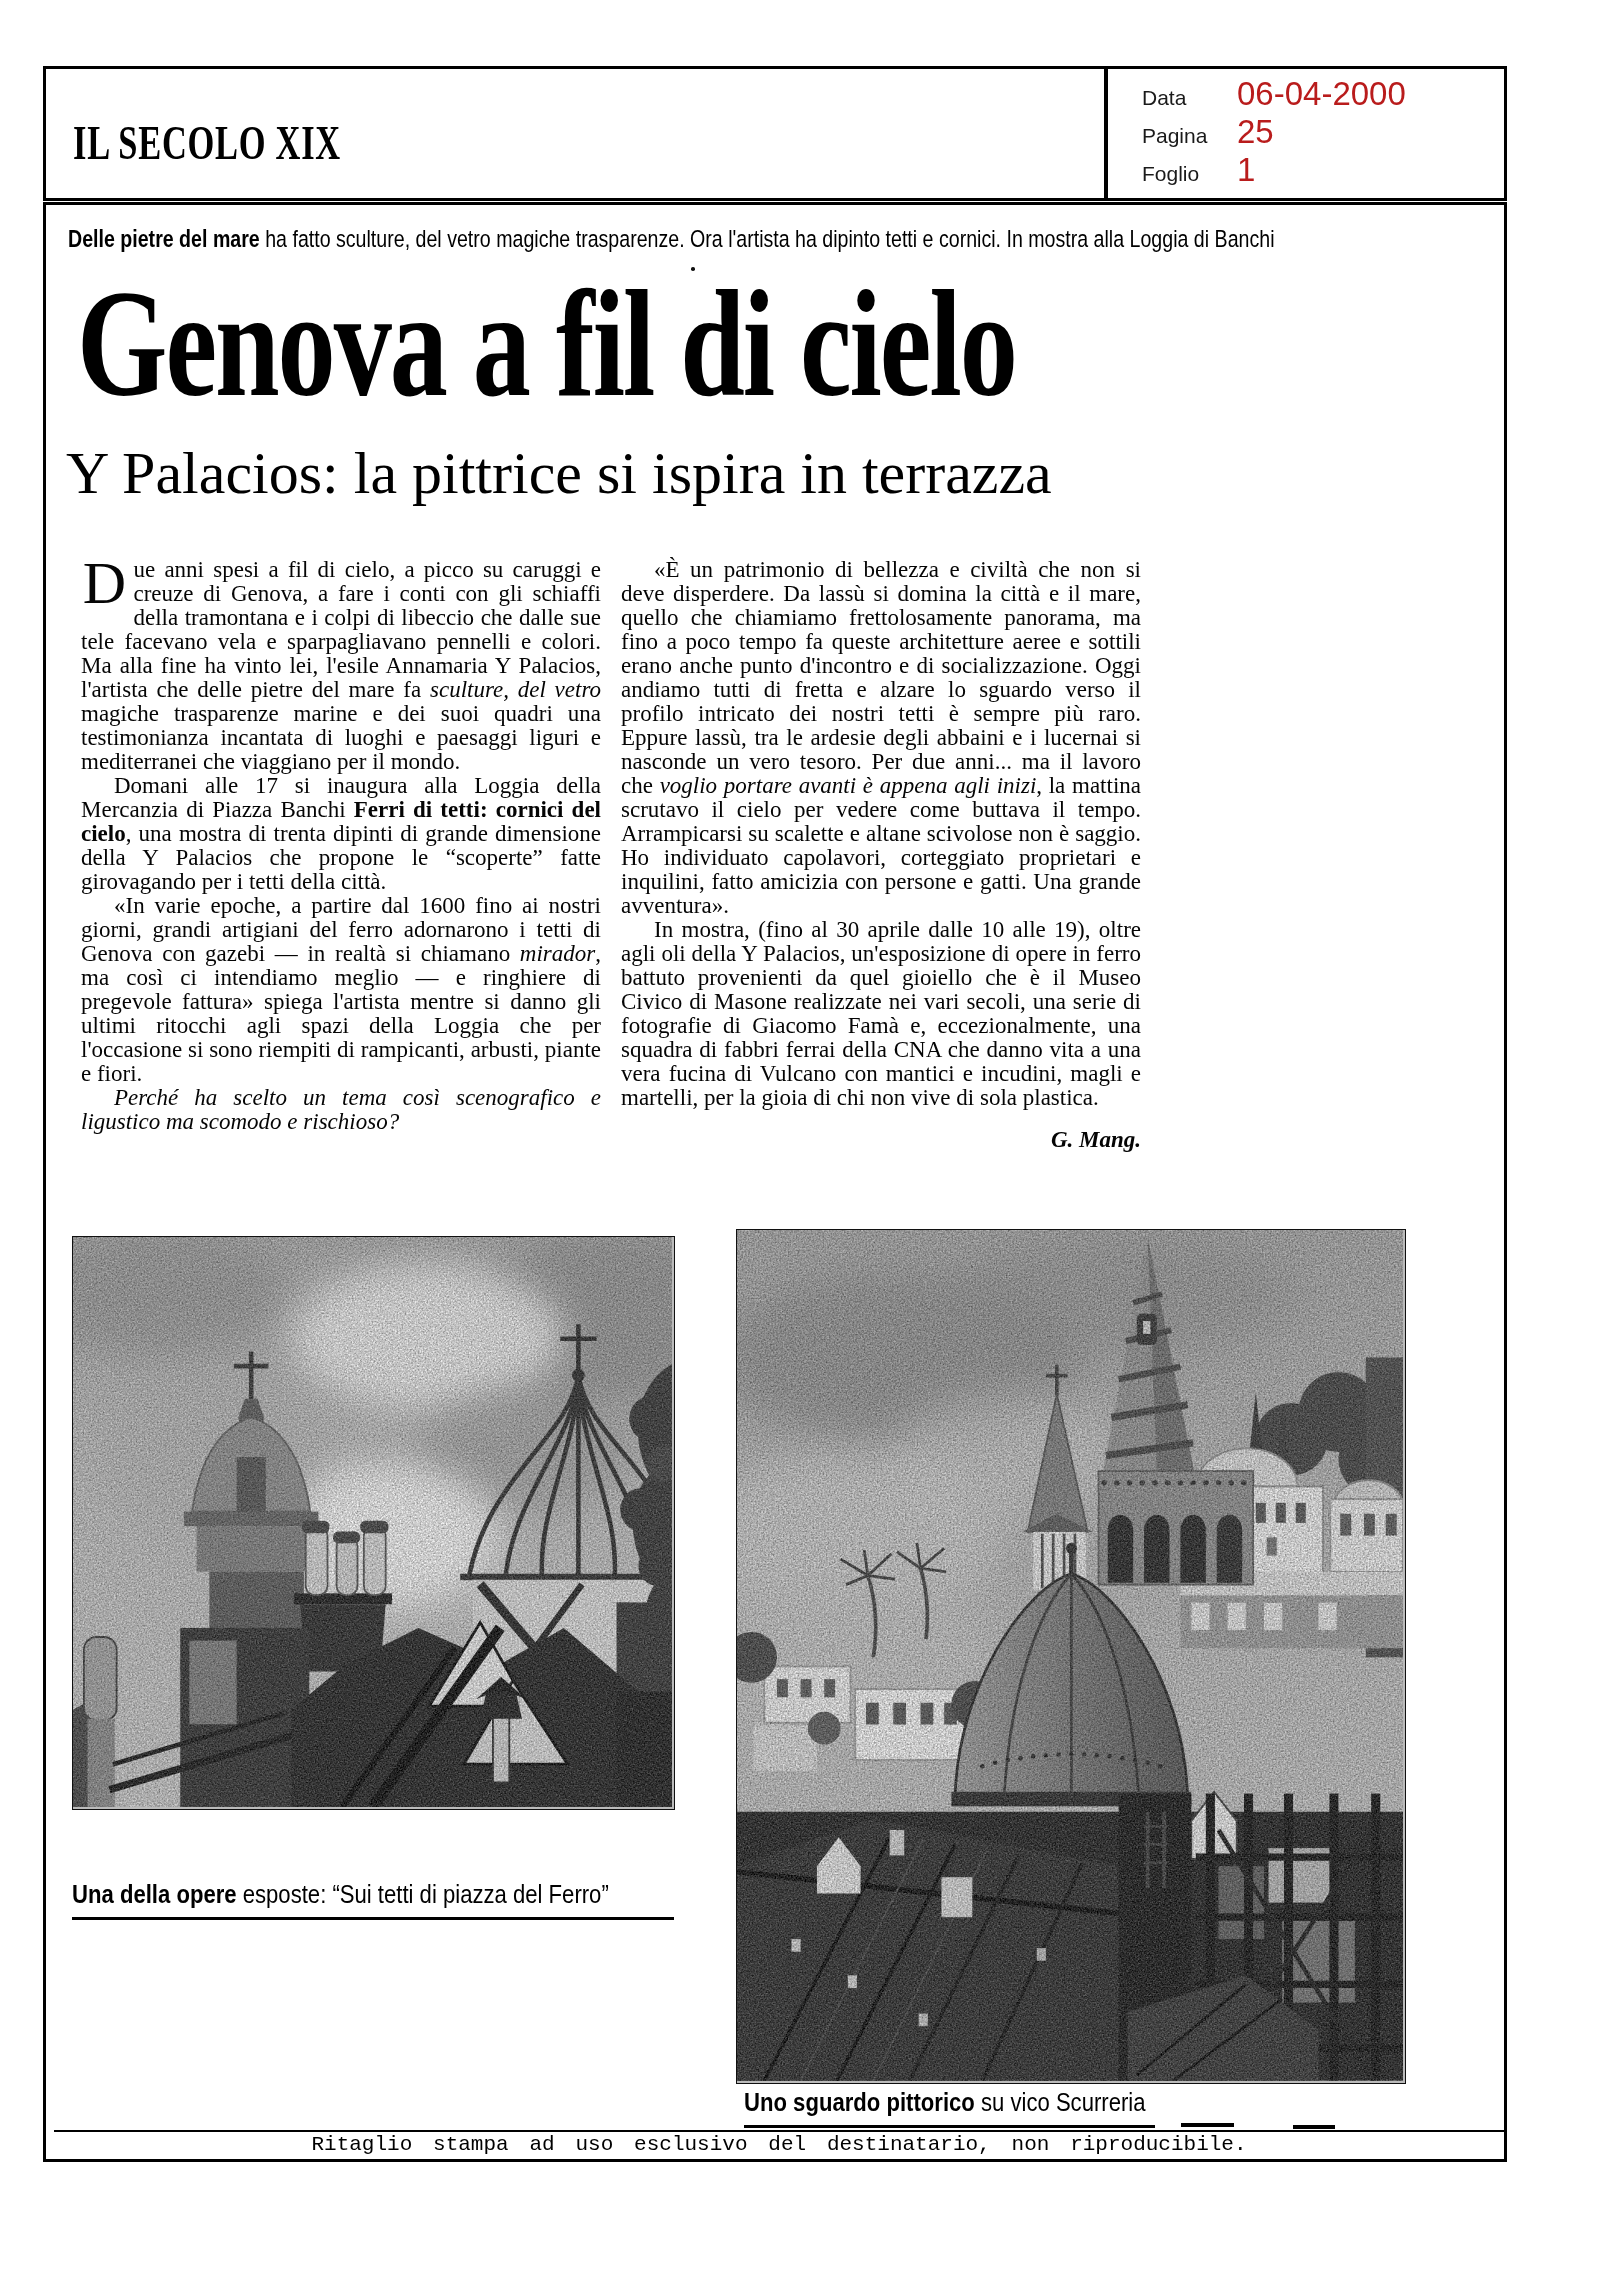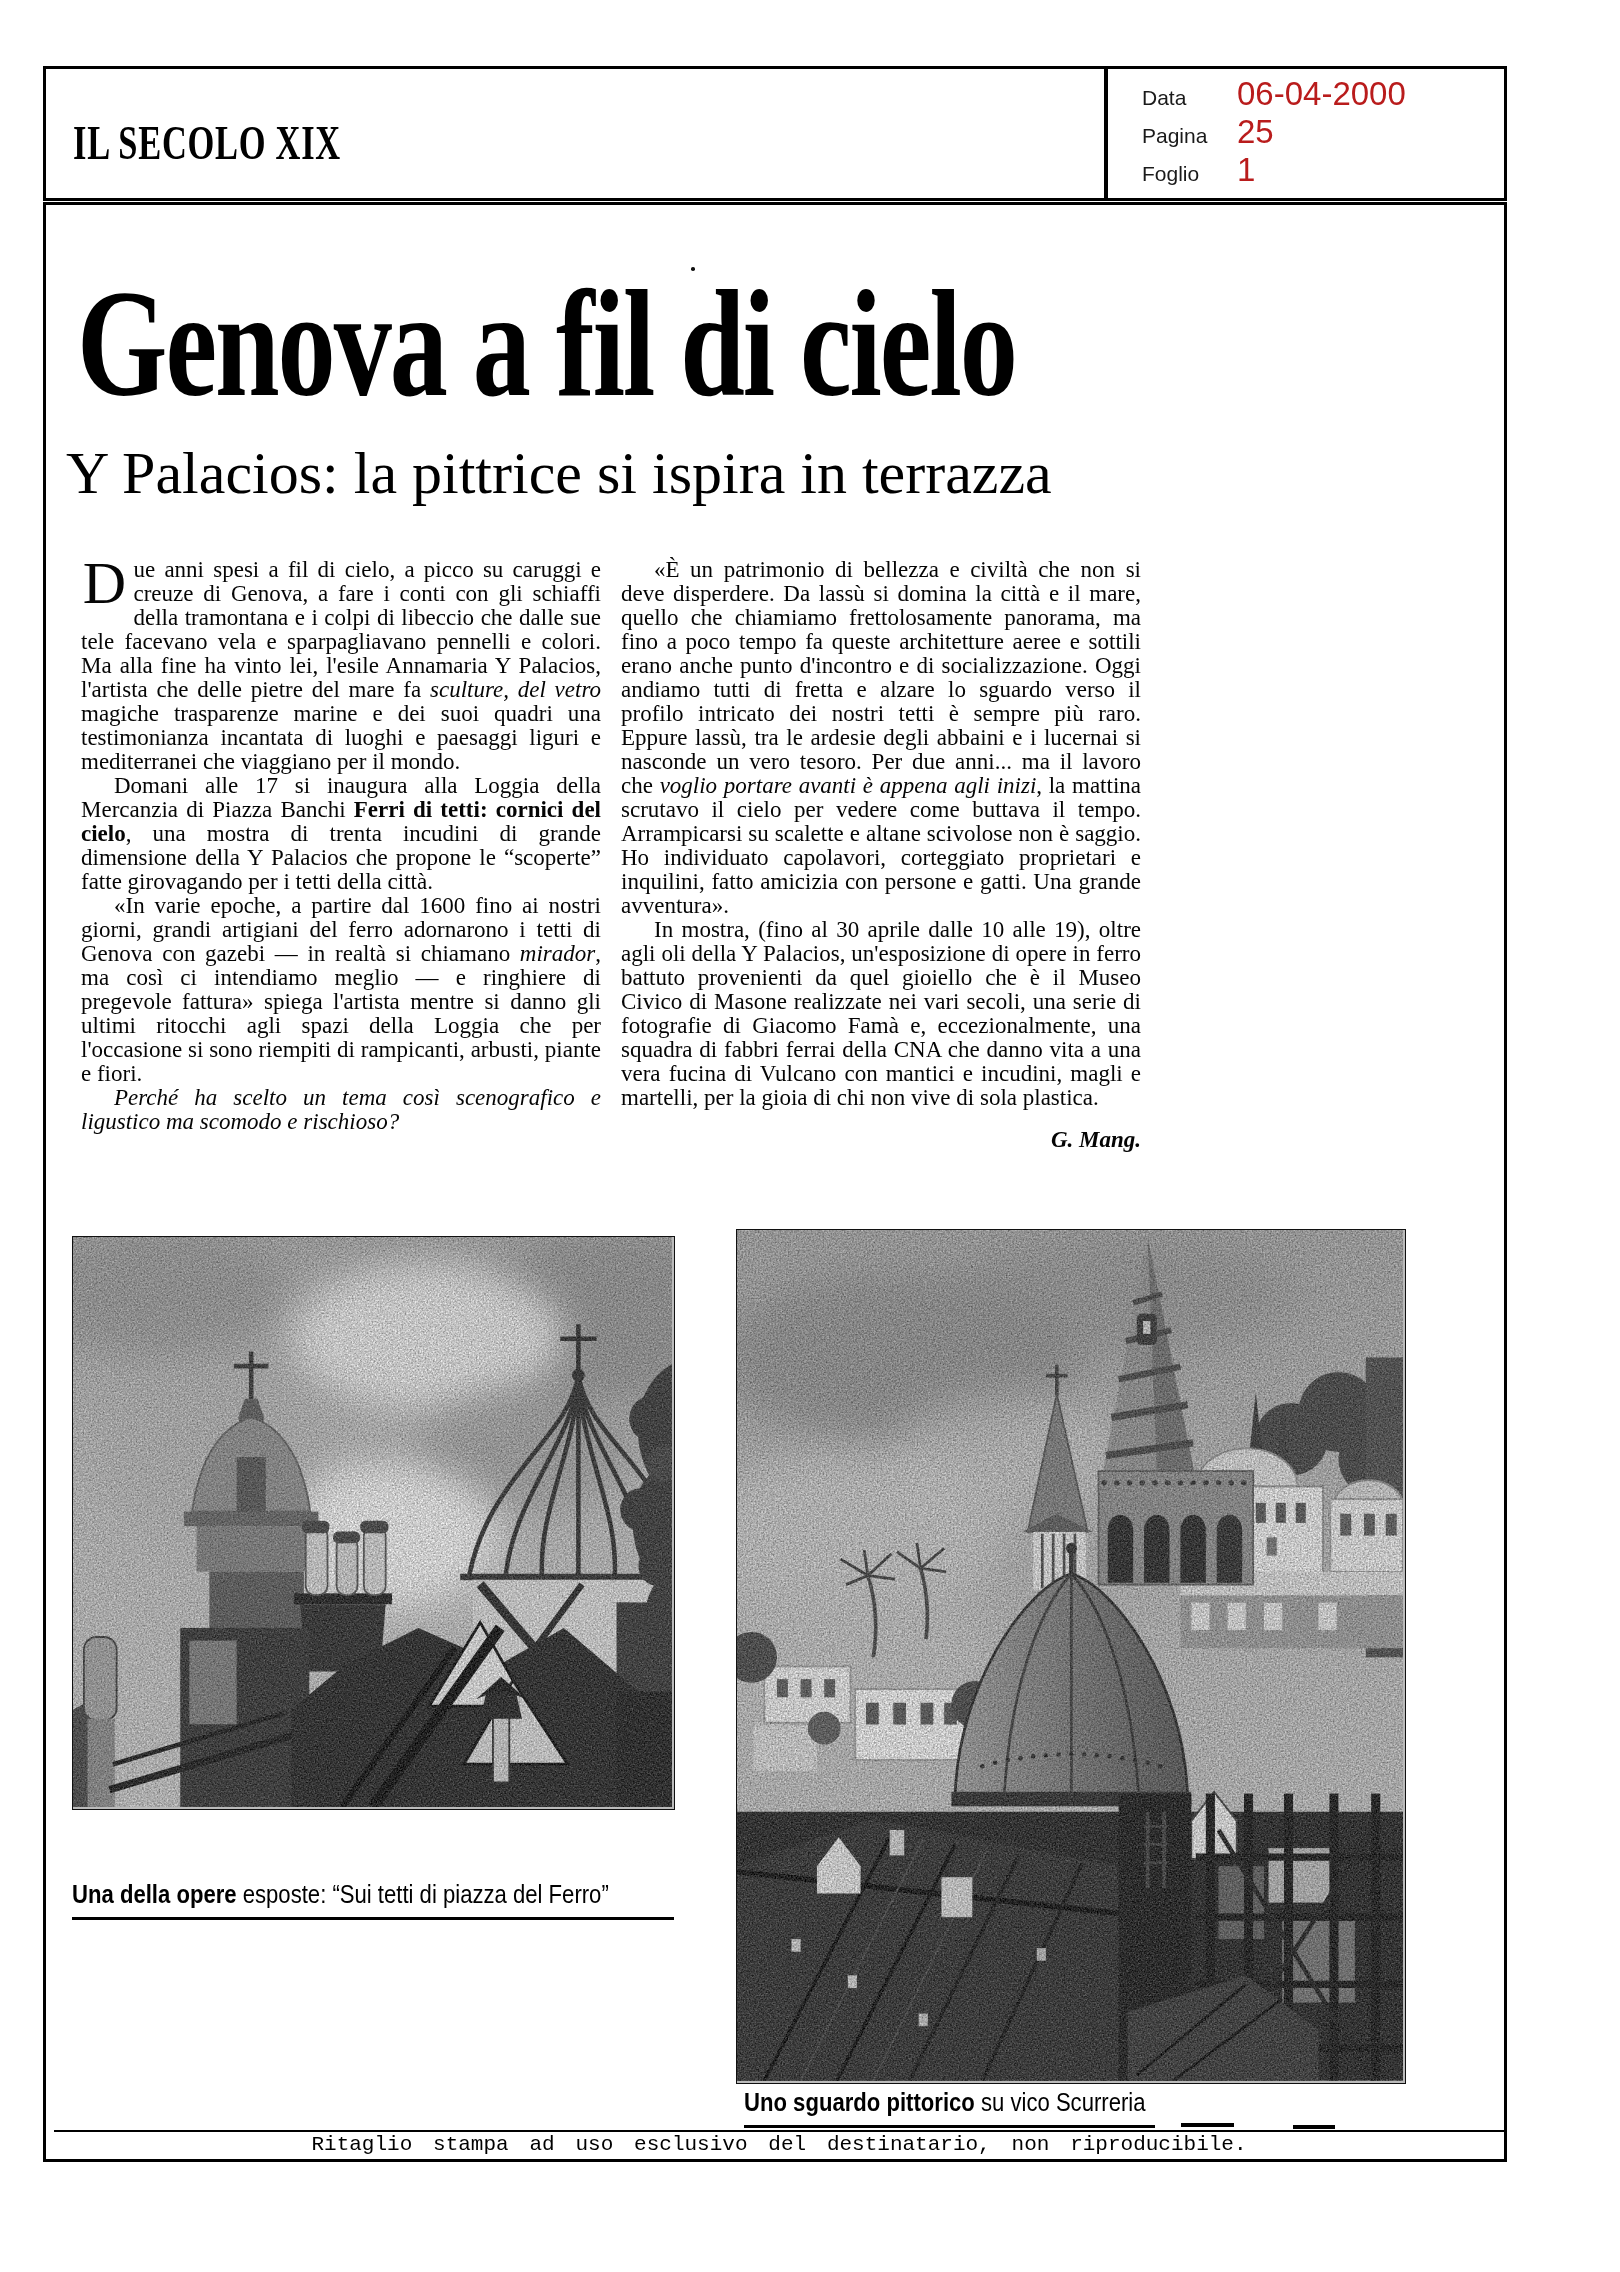--- a/index.html
+++ b/index.html
@@ -82,28 +82,31 @@
     </div>
     <div class="meta-row">
       <span class="meta-label">Foglio</span>
       <span class="meta-value">1</span>
     </div>
   </div>
 </div>
 
 <div class="box" id="main-box">
 
+  <div class="kicker">
+    <span class="cond"><b>Delle pietre del mare</b><span> ha fatto sculture, del vetro magiche trasparenze. Ora l'artista ha dipinto tetti e cornici. In mostra alla Loggia di Banchi</span></span>
+  </div>
   <div class="stray-dot"></div>
 
   <h1 class="headline">Genova a fil di cielo</h1>
   <h2 class="subhead">Y Palacios: la pittrice si ispira in terrazza</h2>
 
   <div class="col" id="col1">
       <p class="body-p"><span class="dropcap">D</span><span>ue anni spesi a fil di cielo, a picco su caruggi e creuze di Genova, a fare i conti con gli schiaffi della tramontana e i colpi di libeccio che dalle sue tele facevano vela e sparpagliavano pennelli e colori. Ma alla fine ha vinto lei, l'esile Annamaria Y Palacios, l'artista che delle pietre del mare fa </span><span style="font-style: italic;">sculture, del vetro</span><span> magiche trasparenze marine e dei suoi quadri una testimonianza incantata di luoghi e paesaggi liguri e mediterranei che viaggiano per il mondo.</span></p>
-      <p class="body-p indent"><span>Domani alle 17 si inaugura alla Loggia della Mercanzia di Piazza Banchi </span><span style="font-weight: bold;">Ferri di tetti: cornici del cielo</span><span>, una mostra di trenta incudini di grande dimensione della Y Palacios che propone le “scoperte” fatte girovagando per i tetti della città.</span></p>
+      <p class="body-p indent"><span>Domani alle 17 si inaugura alla Loggia della Mercanzia di Piazza Banchi </span><span style="font-weight: bold;">Ferri di tetti: cornici del cielo</span><span>, una mostra di trenta dipinti di grande dimensione della Y Palacios che propone le “scoperte” fatte girovagando per i tetti della città.</span></p>
       <p class="body-p indent"><span>«In varie epoche, a partire dal 1600 fino ai nostri giorni, grandi artigiani del ferro adornarono i tetti di Genova con gazebi — in realtà si chiamano </span><span style="font-style: italic;">mirador</span><span>, ma così ci intendiamo meglio — e ringhiere di pregevole fattura» spiega l'artista mentre si danno gli ultimi ritocchi agli spazi della Loggia che per l'occasione si sono riempiti di rampicanti, arbusti, piante e fiori.</span></p>
       <p class="body-p indent"><span style="font-style: italic;">Perché ha scelto un tema così scenografico e ligustico ma scomodo e rischioso?</span></p>
     </div>
   <div class="col" id="col2">
       <p class="body-p indent"><span>«È un patrimonio di bellezza e civiltà che non si deve disperdere. Da lassù si domina la città e il mare, quello che chiamiamo frettolosamente panorama, ma fino a poco tempo fa queste architetture aeree e sottili erano anche punto d'incontro e di socializzazione. Oggi andiamo tutti di fretta e alzare lo sguardo verso il profilo intricato dei nostri tetti è sempre più raro. Eppure lassù, tra le ardesie degli abbaini e i lucernai si nasconde un vero tesoro. Per due anni... ma il lavoro che </span><span style="font-style: italic;">voglio portare avanti è appena agli inizi</span><span>, la mattina scrutavo il cielo per vedere come buttava il tempo. Arrampicarsi su scalette e altane scivolose non è saggio. Ho individuato capolavori, corteggiato proprietari e inquilini, fatto amicizia con persone e gatti. Una grande avventura».</span></p>
       <p class="body-p indent"><span>In mostra, (fino al 30 aprile dalle 10 alle 19), oltre agli oli della Y Palacios, un'esposizione di opere in ferro battuto provenienti da quel gioiello che è il Museo Civico di Masone realizzate nei vari secoli, una serie di fotografie di Giacomo Famà e, eccezionalmente, una squadra di fabbri ferrai della CNA che danno vita a una vera fucina di Vulcano con mantici e incudini, magli e martelli, per la gioia di chi non vive di sola plastica.</span></p>
       <p class="body-p" style="text-align: right; margin-top: 18px;"><span style="font-weight: bold; font-style: italic;">G. Mang.</span></p>
     </div>
 
   <figure class="photo" id="photo1">

